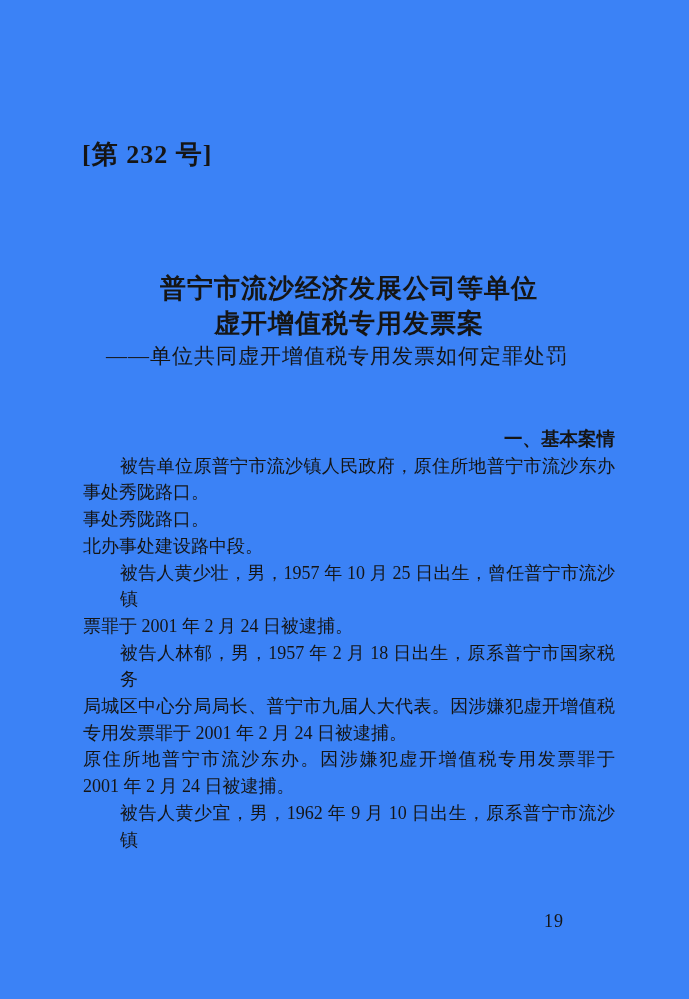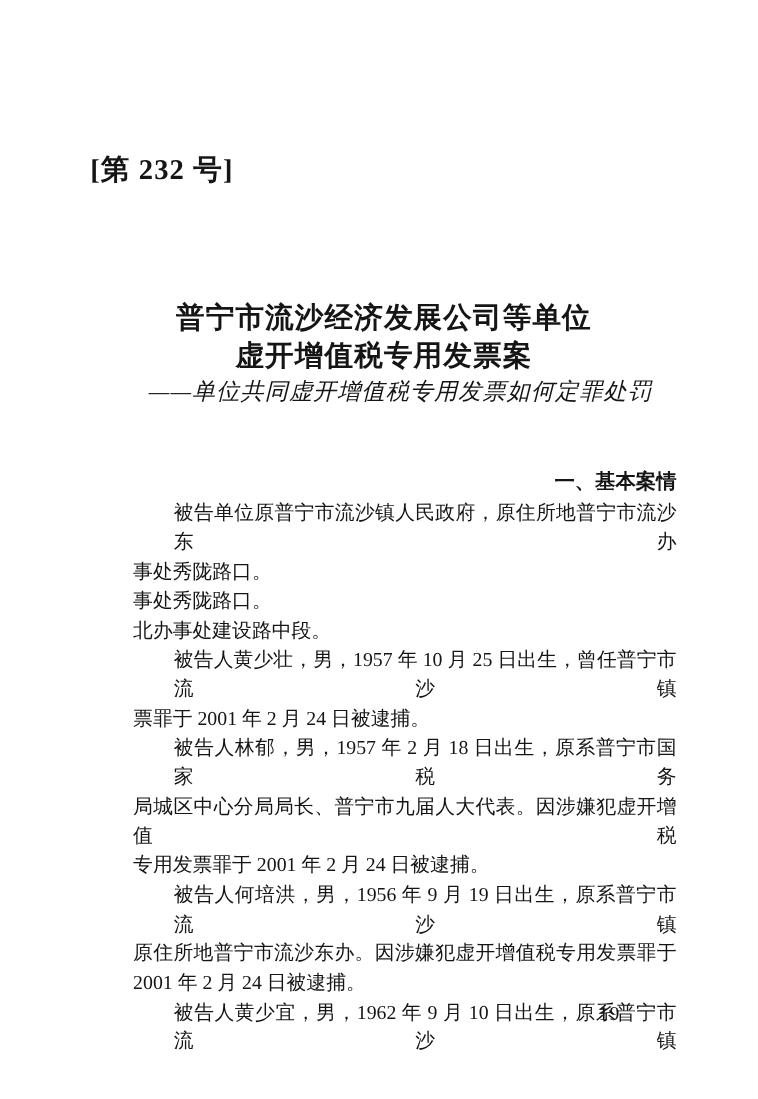--- a/index.html
+++ b/index.html
@@ -5,21 +5,21 @@
   html, body {
     margin: 0;
     padding: 0;
     background: #e8e8e8;
   }
   .page {
     position: relative;
     width: 689px;
     height: 999px;
     margin: 0 auto;
-    background: #ffffff;
+    background: #3b82f6;
     color: #151515;
     font-family: "Liberation Serif", "DejaVu Serif", serif;
     overflow: hidden;
   }
   .case-number {
     position: absolute;
     left: 82px;
     top: 137px;
     font-size: 26px;
     font-weight: 700;
@@ -32,46 +32,44 @@
     top: 271px;
     width: 532px;
     text-align: center;
     font-weight: 700;
     font-size: 26px;
     line-height: 35px;
     letter-spacing: 1px;
   }
   .subtitle {
     position: absolute;
-    left: 88px;
+    left: 61px;
     top: 342px;
     width: 552px;
     text-align: center;
     font-size: 21px;
-    font-style: italic;
     letter-spacing: 1px;
     white-space: nowrap;
   }
   .body-block {
     position: absolute;
     left: 83px;
     top: 426px;
     width: 532px;
     font-size: 18px;
     line-height: 26.7px;
   }
   .section-heading {
     font-weight: 700;
     font-size: 18.5px;
     padding-left: 30px;
     text-align: right;
   }
   .line {
     text-align: justify;
-    margin-left: 38px;
   }
   .line.fill {
     text-align-last: justify;
   }
   .line.first {
     padding-left: 37px;
   }
   .page-number {
     position: absolute;
     left: 544px;
@@ -100,21 +98,20 @@
     <div id="paragraphs">
         <div class="line first fill">被告单位原普宁市流沙镇人民政府，原住所地普宁市流沙东办</div>
         <div class="line">事处秀陇路口。</div>
         <div class="line">事处秀陇路口。</div>
         <div class="line">北办事处建设路中段。</div>
         <div class="line first fill">被告人黄少壮，男，1957 年 10 月 25 日出生，曾任普宁市流沙镇</div>
         <div class="line">票罪于 2001 年 2 月 24 日被逮捕。</div>
         <div class="line first fill">被告人林郁，男，1957 年 2 月 18 日出生，原系普宁市国家税务</div>
         <div class="line fill">局城区中心分局局长、普宁市九届人大代表。因涉嫌犯虚开增值税</div>
         <div class="line">专用发票罪于 2001 年 2 月 24 日被逮捕。</div>
-        <div class="line first fill">被告人何培洪，男，1956 年 9 月 19 日出生，原系普宁市流沙镇</div>
         <div class="line fill">原住所地普宁市流沙东办。因涉嫌犯虚开增值税专用发票罪于</div>
         <div class="line">2001 年 2 月 24 日被逮捕。</div>
         <div class="line first fill">被告人黄少宜，男，1962 年 9 月 10 日出生，原系普宁市流沙镇</div>
       </div>
   </div>
 
   <div class="page-number">19</div>
 
 </div>
 

